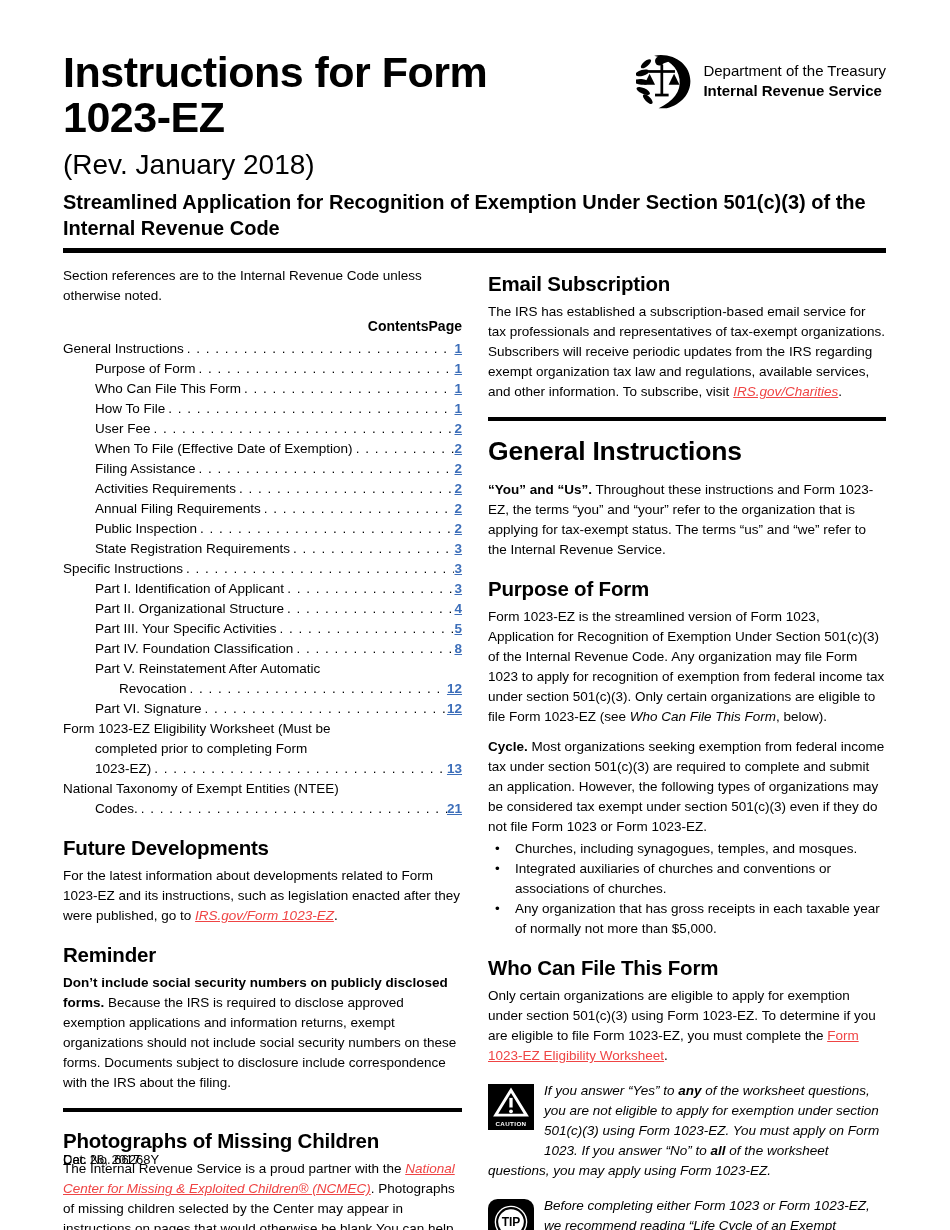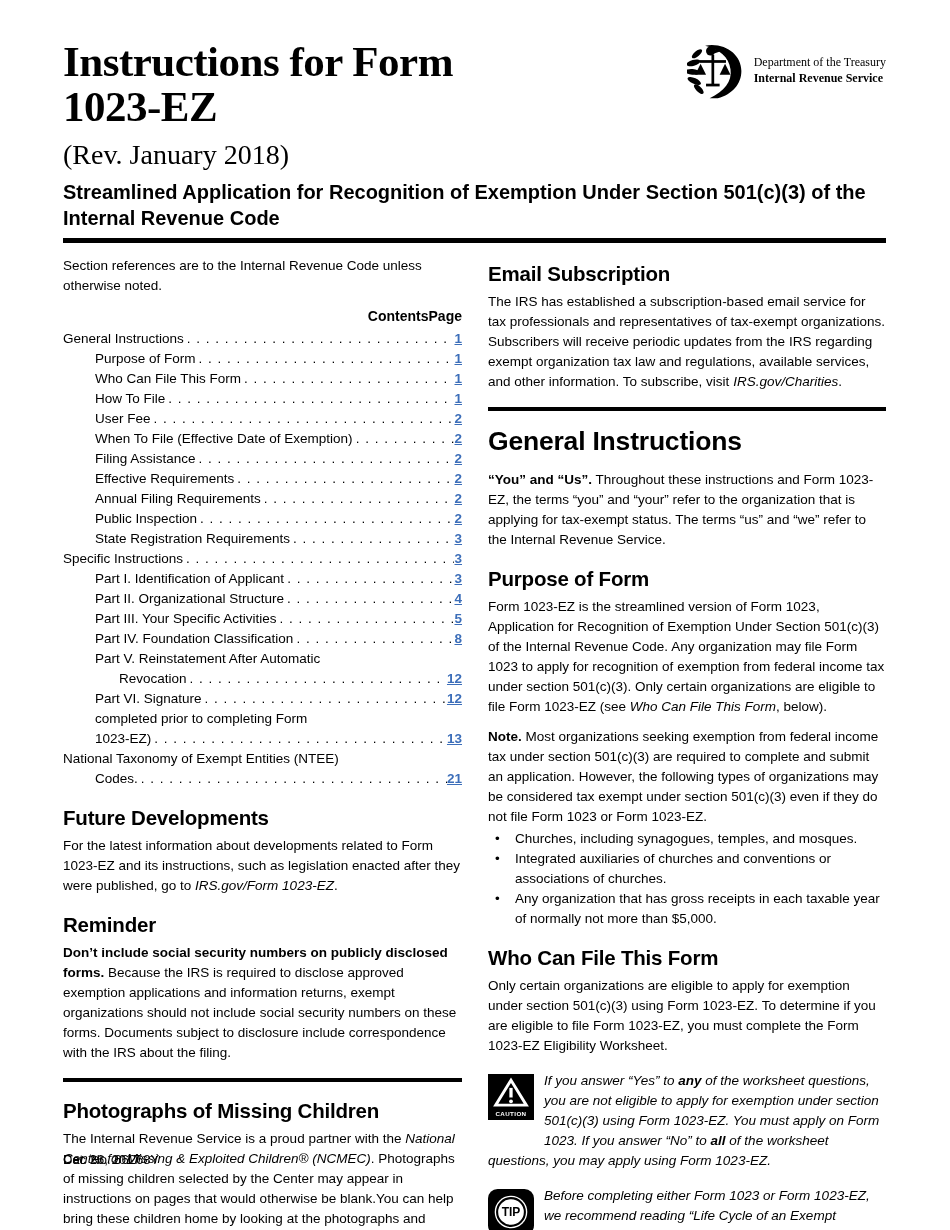--- a/index.html
+++ b/index.html
@@ -1,30 +1,30 @@
 <!DOCTYPE html>
 <html><head>
 <meta charset="utf-8">
 <style>
   html,body{margin:0;padding:0;background:#fff;}
   .page{position:relative;width:950px;height:1230px;overflow:hidden;background:#fff;
         font-family:"Liberation Sans","DejaVu Sans",sans-serif;color:#000;}
   .inner{padding:0 64px 0 63px;}
-  .masthead{display:flex;justify-content:space-between;align-items:flex-start;padding-top:40px;font-family:Liberation Serif, serif;}
+  .masthead{display:flex;justify-content:space-between;align-items:flex-start;padding-top:50px;}
   .title h1{font-size:43px;line-height:1.04;margin:0;font-weight:bold;letter-spacing:-0.5px;}
   .rev{font-size:28px;margin-top:10px;font-weight:400;}
   .agency{display:flex;align-items:center;gap:9px;margin-top:2px;}
-  .agency-text{font-size:12px;line-height:1.32;}
+  .agency-text{font-size:15px;line-height:1.32;}
   .subtitle{font-size:20px;font-weight:bold;line-height:1.26;margin-top:9px;}
   .rule{height:5px;background:#000;margin-top:7px;}
   .columns{display:flex;gap:26px;margin-top:13px;}
   .col{width:399px;font-size:13.5px;line-height:1.48;}
   p{margin:0;}
   .b{font-weight:bold;} .i{font-style:italic;}
-  .link{color:#000000;cursor:pointer;}
+  .link{color:#ef4444;text-decoration:underline;cursor:pointer;}
   h2{font-size:20.5px;margin:14px 0 3px;letter-spacing:-0.2px;font-weight:bold;}
   h2.first{margin-top:3px;}
   h2.xl{font-size:26.5px;margin:11px 0 9px;}
   .contents-head{display:flex;justify-content:flex-end;font-weight:bold;font-size:14px;margin:10px 0 3px;}
   .toc-entry{margin:0;}
   .toc-line{display:flex;align-items:baseline;}
   .toc-pre{display:block;}
   .toc-dots{flex:1;overflow:hidden;white-space:nowrap;padding:0 3px;letter-spacing:1px;}
   .toc-page{font-weight:bold;color:#3c6eb9;text-decoration:underline;cursor:pointer;}
   .ind0{padding-left:0;} .ind1{padding-left:32px;} .ind2{padding-left:56px;}
@@ -137,21 +137,21 @@
             </div>
             <div class="toc-entry">
               <div class="toc-line ind1">
                 <span class="toc-label">Filing Assistance</span>
                 <span class="toc-dots">. . . . . . . . . . . . . . . . . . . . . . . . . . . . . . . . . . . . . . . . . . . . . . . . . . . . . . . . . . . .</span>
                 <span class="toc-page">2</span>
               </div>
             </div>
             <div class="toc-entry">
               <div class="toc-line ind1">
-                <span class="toc-label">Effective Requirements</span>
+                <span class="toc-label">Activities Requirements</span>
                 <span class="toc-dots">. . . . . . . . . . . . . . . . . . . . . . . . . . . . . . . . . . . . . . . . . . . . . . . . . . . . . . . . . . . .</span>
                 <span class="toc-page">2</span>
               </div>
             </div>
             <div class="toc-entry">
               <div class="toc-line ind1">
                 <span class="toc-label">Annual Filing Requirements</span>
                 <span class="toc-dots">. . . . . . . . . . . . . . . . . . . . . . . . . . . . . . . . . . . . . . . . . . . . . . . . . . . . . . . . . . . .</span>
                 <span class="toc-page">2</span>
               </div>
@@ -214,20 +214,21 @@
               </div>
             </div>
             <div class="toc-entry">
               <div class="toc-line ind1">
                 <span class="toc-label">Part VI. Signature</span>
                 <span class="toc-dots">. . . . . . . . . . . . . . . . . . . . . . . . . . . . . . . . . . . . . . . . . . . . . . . . . . . . . . . . . . . .</span>
                 <span class="toc-page">12</span>
               </div>
             </div>
             <div class="toc-entry">
+              <div class="toc-pre ind0">Form 1023-EZ Eligibility Worksheet (Must be</div>
               <div class="toc-pre ind1">completed prior to completing Form</div>
               <div class="toc-line ind1">
                 <span class="toc-label">1023-EZ)</span>
                 <span class="toc-dots">. . . . . . . . . . . . . . . . . . . . . . . . . . . . . . . . . . . . . . . . . . . . . . . . . . . . . . . . . . . .</span>
                 <span class="toc-page">13</span>
               </div>
             </div>
             <div class="toc-entry">
               <div class="toc-pre ind0">National Taxonomy of Exempt Entities (NTEE)</div>
               <div class="toc-line ind1">
@@ -254,21 +255,21 @@
         <h2 class="first">Email Subscription</h2>
         <p><span>The IRS has established a subscription-based email service for tax professionals and representatives of tax-exempt organizations. Subscribers will receive periodic updates from the IRS regarding exempt organization tax law and regulations, available services, and other information. To subscribe, visit </span><span class="i link">IRS.gov/Charities</span><span>.</span></p>
 
         <div class="divider"></div>
 
         <h2 class="xl">General Instructions</h2>
         <p><span class="b">“You” and “Us”.</span><span>  Throughout these instructions and Form 1023-EZ, the terms “you” and “your” refer to the organization that is applying for tax-exempt status. The terms “us” and “we” refer to the Internal Revenue Service.</span></p>
 
         <h2>Purpose of Form</h2>
         <p><span>Form 1023-EZ is the streamlined version of Form 1023, Application for Recognition of Exemption Under Section 501(c)(3) of the Internal Revenue Code. Any organization may file Form 1023 to apply for recognition of exemption from federal income tax under section 501(c)(3). Only certain organizations are eligible to file Form 1023-EZ (see </span><span class="i">Who Can File This Form</span><span>, below).</span></p>
-        <p class="mt10"><span class="b">Note.</span><span>  Most organizations seeking exemption from federal income tax under section 501(c)(3) are required to complete and submit an application. However, the following types of organizations may be considered tax exempt under section 501(c)(3) even if they do not file Form 1023 or Form 1023-EZ.</span></p>
+        <p class="mt10"><span class="b">Cycle.</span><span>  Most organizations seeking exemption from federal income tax under section 501(c)(3) are required to complete and submit an application. However, the following types of organizations may be considered tax exempt under section 501(c)(3) even if they do not file Form 1023 or Form 1023-EZ.</span></p>
         <div class="bullets">
             <div class="bullet-item"><span class="dot">•</span><span>Churches, including synagogues, temples, and mosques.</span></div>
             <div class="bullet-item"><span class="dot">•</span><span>Integrated auxiliaries of churches and conventions or associations of churches.</span></div>
             <div class="bullet-item"><span class="dot">•</span><span>Any organization that has gross receipts in each taxable year of normally not more than $5,000.</span></div>
           </div>
 
         <h2>Who Can File This Form</h2>
         <p><span>Only certain organizations are eligible to apply for exemption under section 501(c)(3) using Form 1023-EZ. To determine if you are eligible to file Form 1023-EZ, you must complete the </span><span class="link">Form 1023-EZ Eligibility Worksheet</span><span>.</span></p>
 
         <div class="icon-block">

